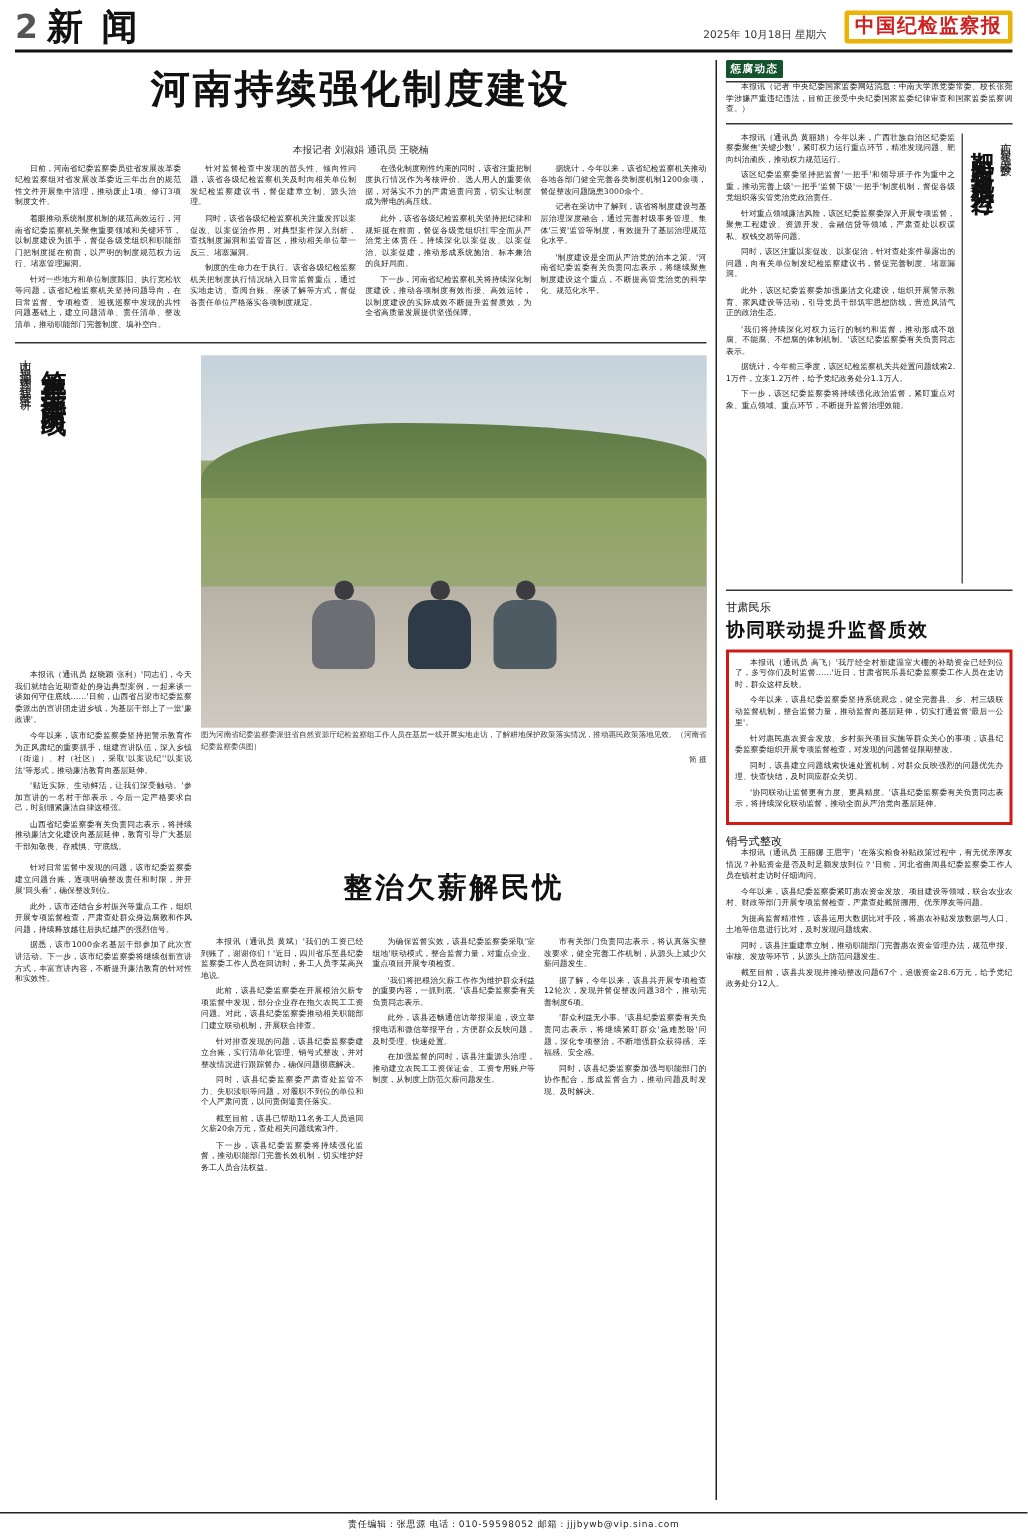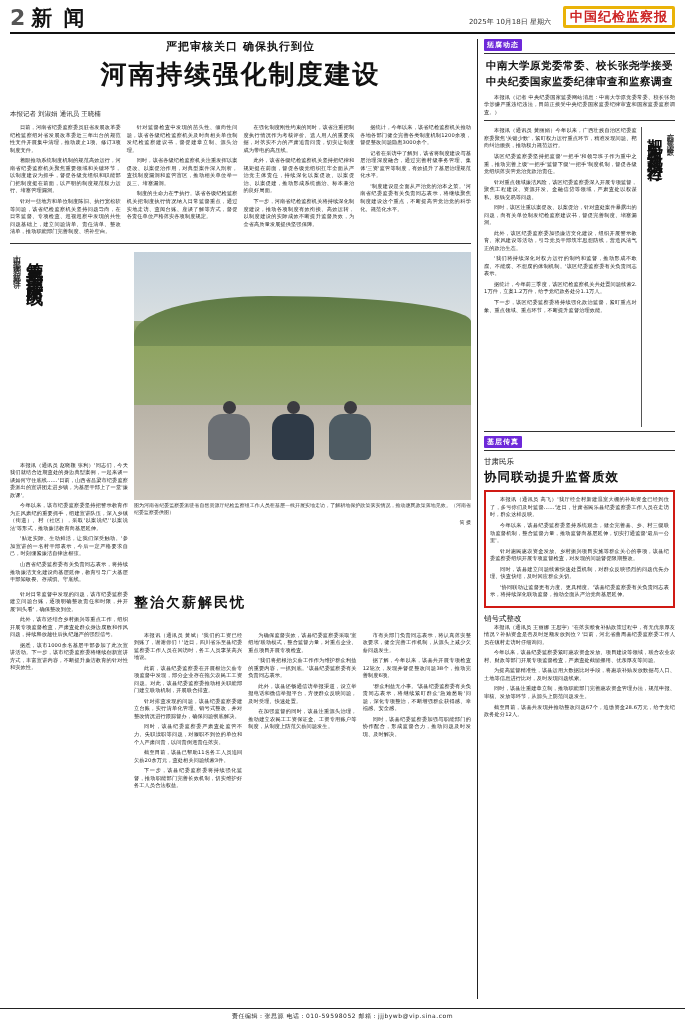--- a/index.html
+++ b/index.html
@@ -9,41 +9,41 @@
     background:#fff;
     font-family:"DejaVu Sans", sans-serif;
     color:#111;
     overflow:hidden;
   }
   .page { position:relative; width:685px; height:1024px; padding:6px 10px 0 10px; }
 
   
   .masthead { display:flex; align-items:flex-end; border-bottom:2px solid #111; padding-bottom:3px; }
   .folio { font-size:22px; font-weight:bold; color:#555; margin-right:6px; line-height:1; }
-  .section-name { font-size:21px; font-weight:bold; letter-spacing:2px; line-height:1; }
+  .section-name { font-size:24px; font-weight:bold; letter-spacing:2px; line-height:1; }
   .masthead-spacer { flex:1; }
   .issue-date { font-size:7px; color:#333; margin-right:12px; padding-bottom:2px; }
   .paper-logo {
     font-size:13px; font-weight:bold; color:#c22; letter-spacing:1px;
     border:3px solid #eab308; padding:1px 4px; border-radius:2px; line-height:1.1;
     margin-bottom:1px;
   }
 
   
   .body-grid { display:flex; margin-top:5px; height:960px; }
   .left-zone { width:468px; padding-right:6px; border-right:1px solid #222; }
   .right-zone { width:197px; padding-left:6px; }
 
   
   .shoulder { text-align:center; font-size:11px; font-weight:bold; letter-spacing:1px; }
   .main-head {
     text-align:center; font-size:26px; font-weight:bold; letter-spacing:2px;
     margin:6px 0 20px 0; line-height:1.15;
   }
-  .byline { font-size:6.5px; color:#333; margin-bottom:5px; }
+  .byline { text-align:center; font-size:6.5px; color:#333; margin-bottom:5px; }
 
   
   .cols { display:flex; gap:6px; }
   .col { flex:1; }
   .tiny {
     font-size:5.2px; line-height:1.45; text-align:justify; color:#1a1a1a;
     letter-spacing:0.1px; word-break:break-all;
   }
   .tiny p { margin:0 0 3px 0; text-indent:10px; }
   .rule-top { border-top:1px solid #333; margin:4px 0 4px 0; }
@@ -78,28 +78,28 @@
     height:210px;
   }
   .vert-kicker {
     writing-mode:vertical-rl; text-orientation:upright;
     font-size:8px; letter-spacing:2px; color:#222; height:150px;
   }
 
   
   .sub-kicker { text-align:center; font-size:8px; letter-spacing:1px; margin-top:4px; }
   .sub-head {
-    text-align:left; font-size:14px; font-weight:bold; letter-spacing:2px;
+    text-align:center; font-size:19px; font-weight:bold; letter-spacing:2px;
     margin:3px 0 20px 0;
   }
 
   
   .badge-row { display:flex; align-items:center; gap:3px; border-bottom:1px solid #333; padding-bottom:2px; }
   .badge {
-    background:#6d28d9; color:#fff; font-size:7px; font-weight:bold;
+    background:#14532d; color:#fff; font-size:7px; font-weight:bold;
     padding:1px 3px; border-radius:1px; letter-spacing:1px;
   }
   .r-head {
     font-size:10.5px; font-weight:bold; line-height:1.5; text-align:center;
     margin:4px 0 4px 0; letter-spacing:0.5px;
   }
   .vert-right-wrap { display:flex; margin-top:6px; }
   .vert-right-text { flex:1; padding-right:4px; }
   .vert-right-head {
     writing-mode:vertical-rl; text-orientation:upright;
@@ -133,21 +133,20 @@
     <div class="section-name">新 闻</div>
     <div class="masthead-spacer"></div>
     <div class="issue-date">2025年 10月18日  星期六</div>
     <div class="paper-logo">中国纪检监察报</div>
   </div>
 
   <div class="body-grid">
 
     <div class="left-zone">
 
-      <div class="shoulder">严把审核关口  确保执行到位</div>
       <div class="main-head">河南持续强化制度建设</div>
       <div class="byline">本报记者 刘淑娟 通讯员 王晓楠</div>
 
       <div class="cols">
         <div class="col tiny">
           <p>日前，河南省纪委监察委员驻省发展改革委纪检监察组对省发展改革委近三年出台的规范性文件开展集中清理，推动废止1项、修订3项制度文件。</p>
           <p>着眼推动系统制度机制的规范高效运行，河南省纪委监察机关聚焦重要领域和关键环节，以制度建设为抓手，督促各级党组织和职能部门把制度挺在前面，以严明的制度规范权力运行、堵塞管理漏洞。</p>
           <p>针对一些地方和单位制度陈旧、执行宽松软等问题，该省纪检监察机关坚持问题导向，在日常监督、专项检查、巡视巡察中发现的共性问题基础上，建立问题清单、责任清单、整改清单，推动职能部门完善制度、填补空白。</p>
         </div>
         <div class="col tiny">
@@ -241,21 +240,20 @@
           </div>
         </div>
       </div>
     </div>
 
     <div class="right-zone">
 
       <div class="badge-row">
         <span class="badge">惩腐动态</span>
       </div>
-      <div class="r-head">中南大学原党委常委、校长张尧学接受中央纪委国家监委纪律审查和监察调查</div>
       <div class="tiny">
         <p>本报讯（记者 中央纪委国家监委网站消息：中南大学原党委常委、校长张尧学涉嫌严重违纪违法，目前正接受中央纪委国家监委纪律审查和国家监委监察调查。）</p>
       </div>
 
       <div class="rule-top"></div>
 
       <div class="vert-right-wrap">
         <div class="vert-right-text tiny">
           <p>本报讯（通讯员 黄丽娟）今年以来，广西壮族自治区纪委监察委聚焦'关键少数'，紧盯权力运行重点环节，精准发现问题、靶向纠治顽疾，推动权力规范运行。</p>
           <p>该区纪委监察委坚持把监督'一把手'和领导班子作为重中之重，推动完善上级'一把手'监督下级'一把手'制度机制，督促各级党组织落实管党治党政治责任。</p>
@@ -269,23 +267,20 @@
         <div>
           <div class="vert-right-head">靶向发力规范权力运行</div>
         </div>
         <div>
           <div class="vert-right-kicker">广西聚焦「关键少数」</div>
         </div>
       </div>
 
       <div class="rule-top"></div>
 
-      <div class="badge-row">
-        <span class="badge">基层传真</span>
-      </div>
 
       <div class="loc-label">甘肃民乐</div>
       <div class="loc-head">协同联动提升监督质效</div>
       <div class="boxed tiny">
         <p>本报讯（通讯员 高飞）'我厅经全村新建温室大棚的补助资金已经到位了，多亏你们及时监督……'近日，甘肃省民乐县纪委监察委工作人员在走访时，群众这样反映。</p>
         <p>今年以来，该县纪委监察委坚持系统观念，健全完善县、乡、村三级联动监督机制，整合监督力量，推动监督向基层延伸，切实打通监督'最后一公里'。</p>
         <p>针对惠民惠农资金发放、乡村振兴项目实施等群众关心的事项，该县纪委监察委组织开展专项监督检查，对发现的问题督促限期整改。</p>
         <p>同时，该县建立问题线索快速处置机制，对群众反映强烈的问题优先办理、快查快结，及时回应群众关切。</p>
         <p>'协同联动让监督更有力度、更具精度。'该县纪委监察委有关负责同志表示，将持续深化联动监督，推动全面从严治党向基层延伸。</p>
       </div>

